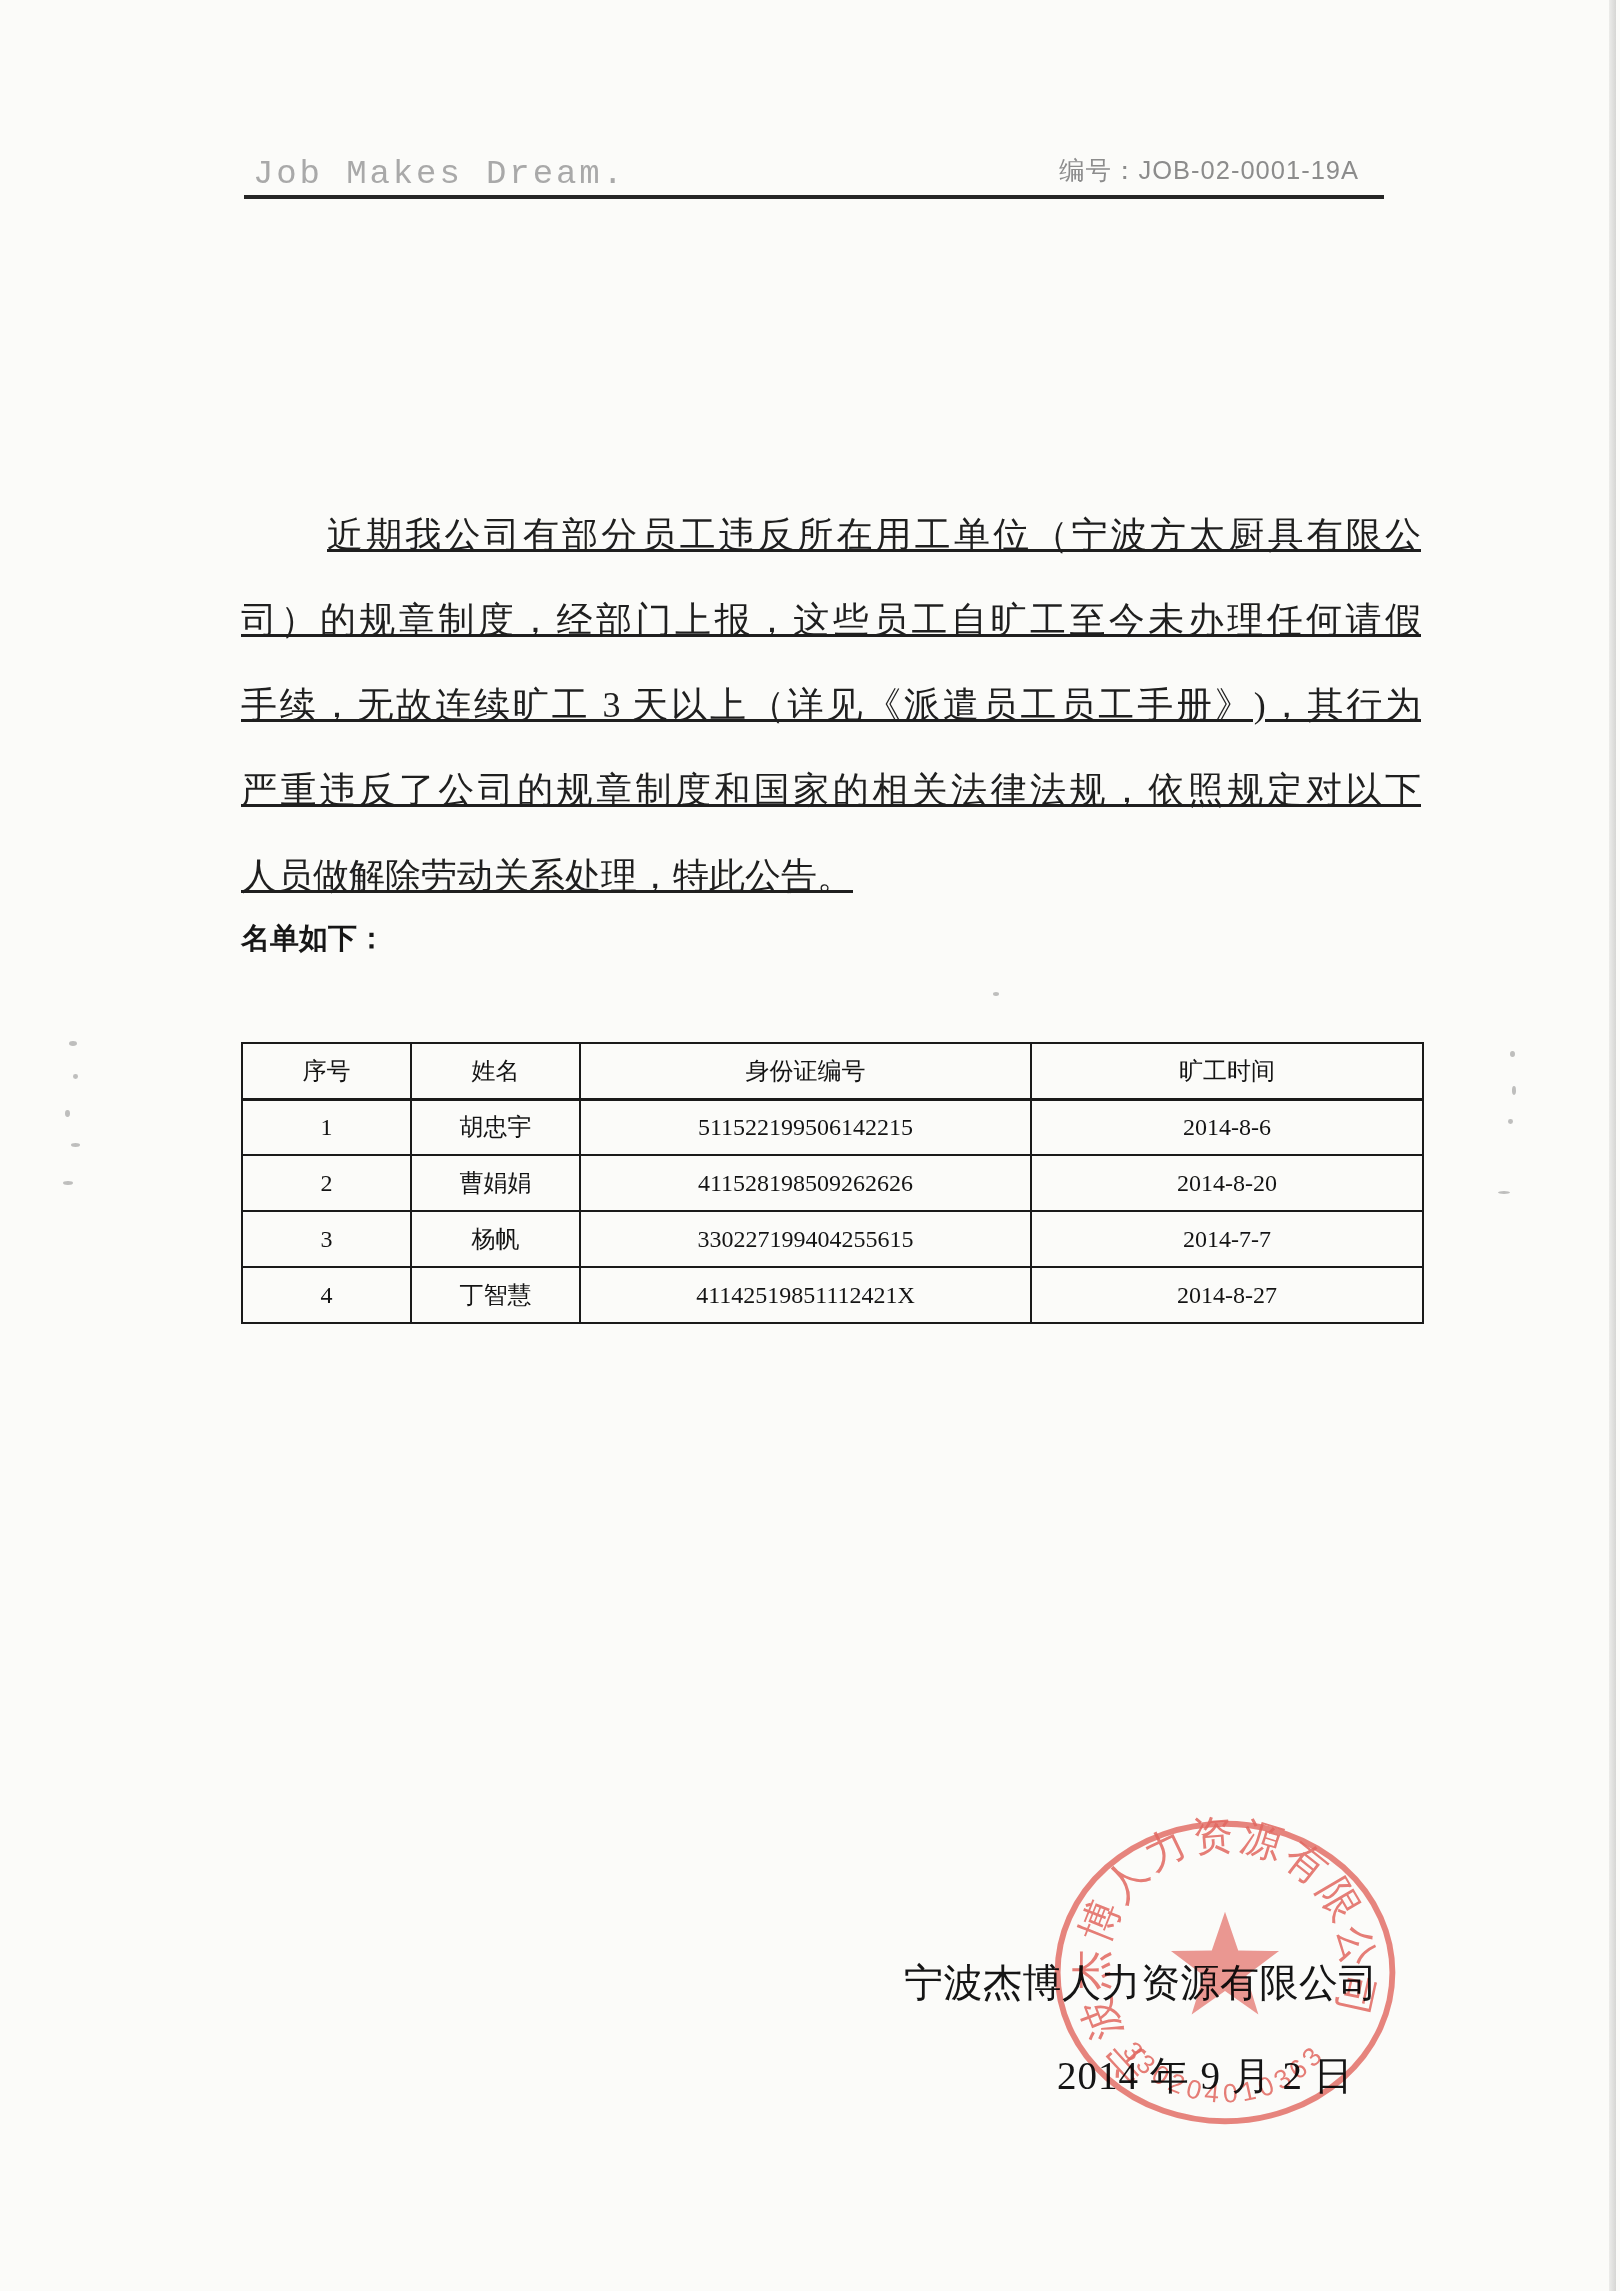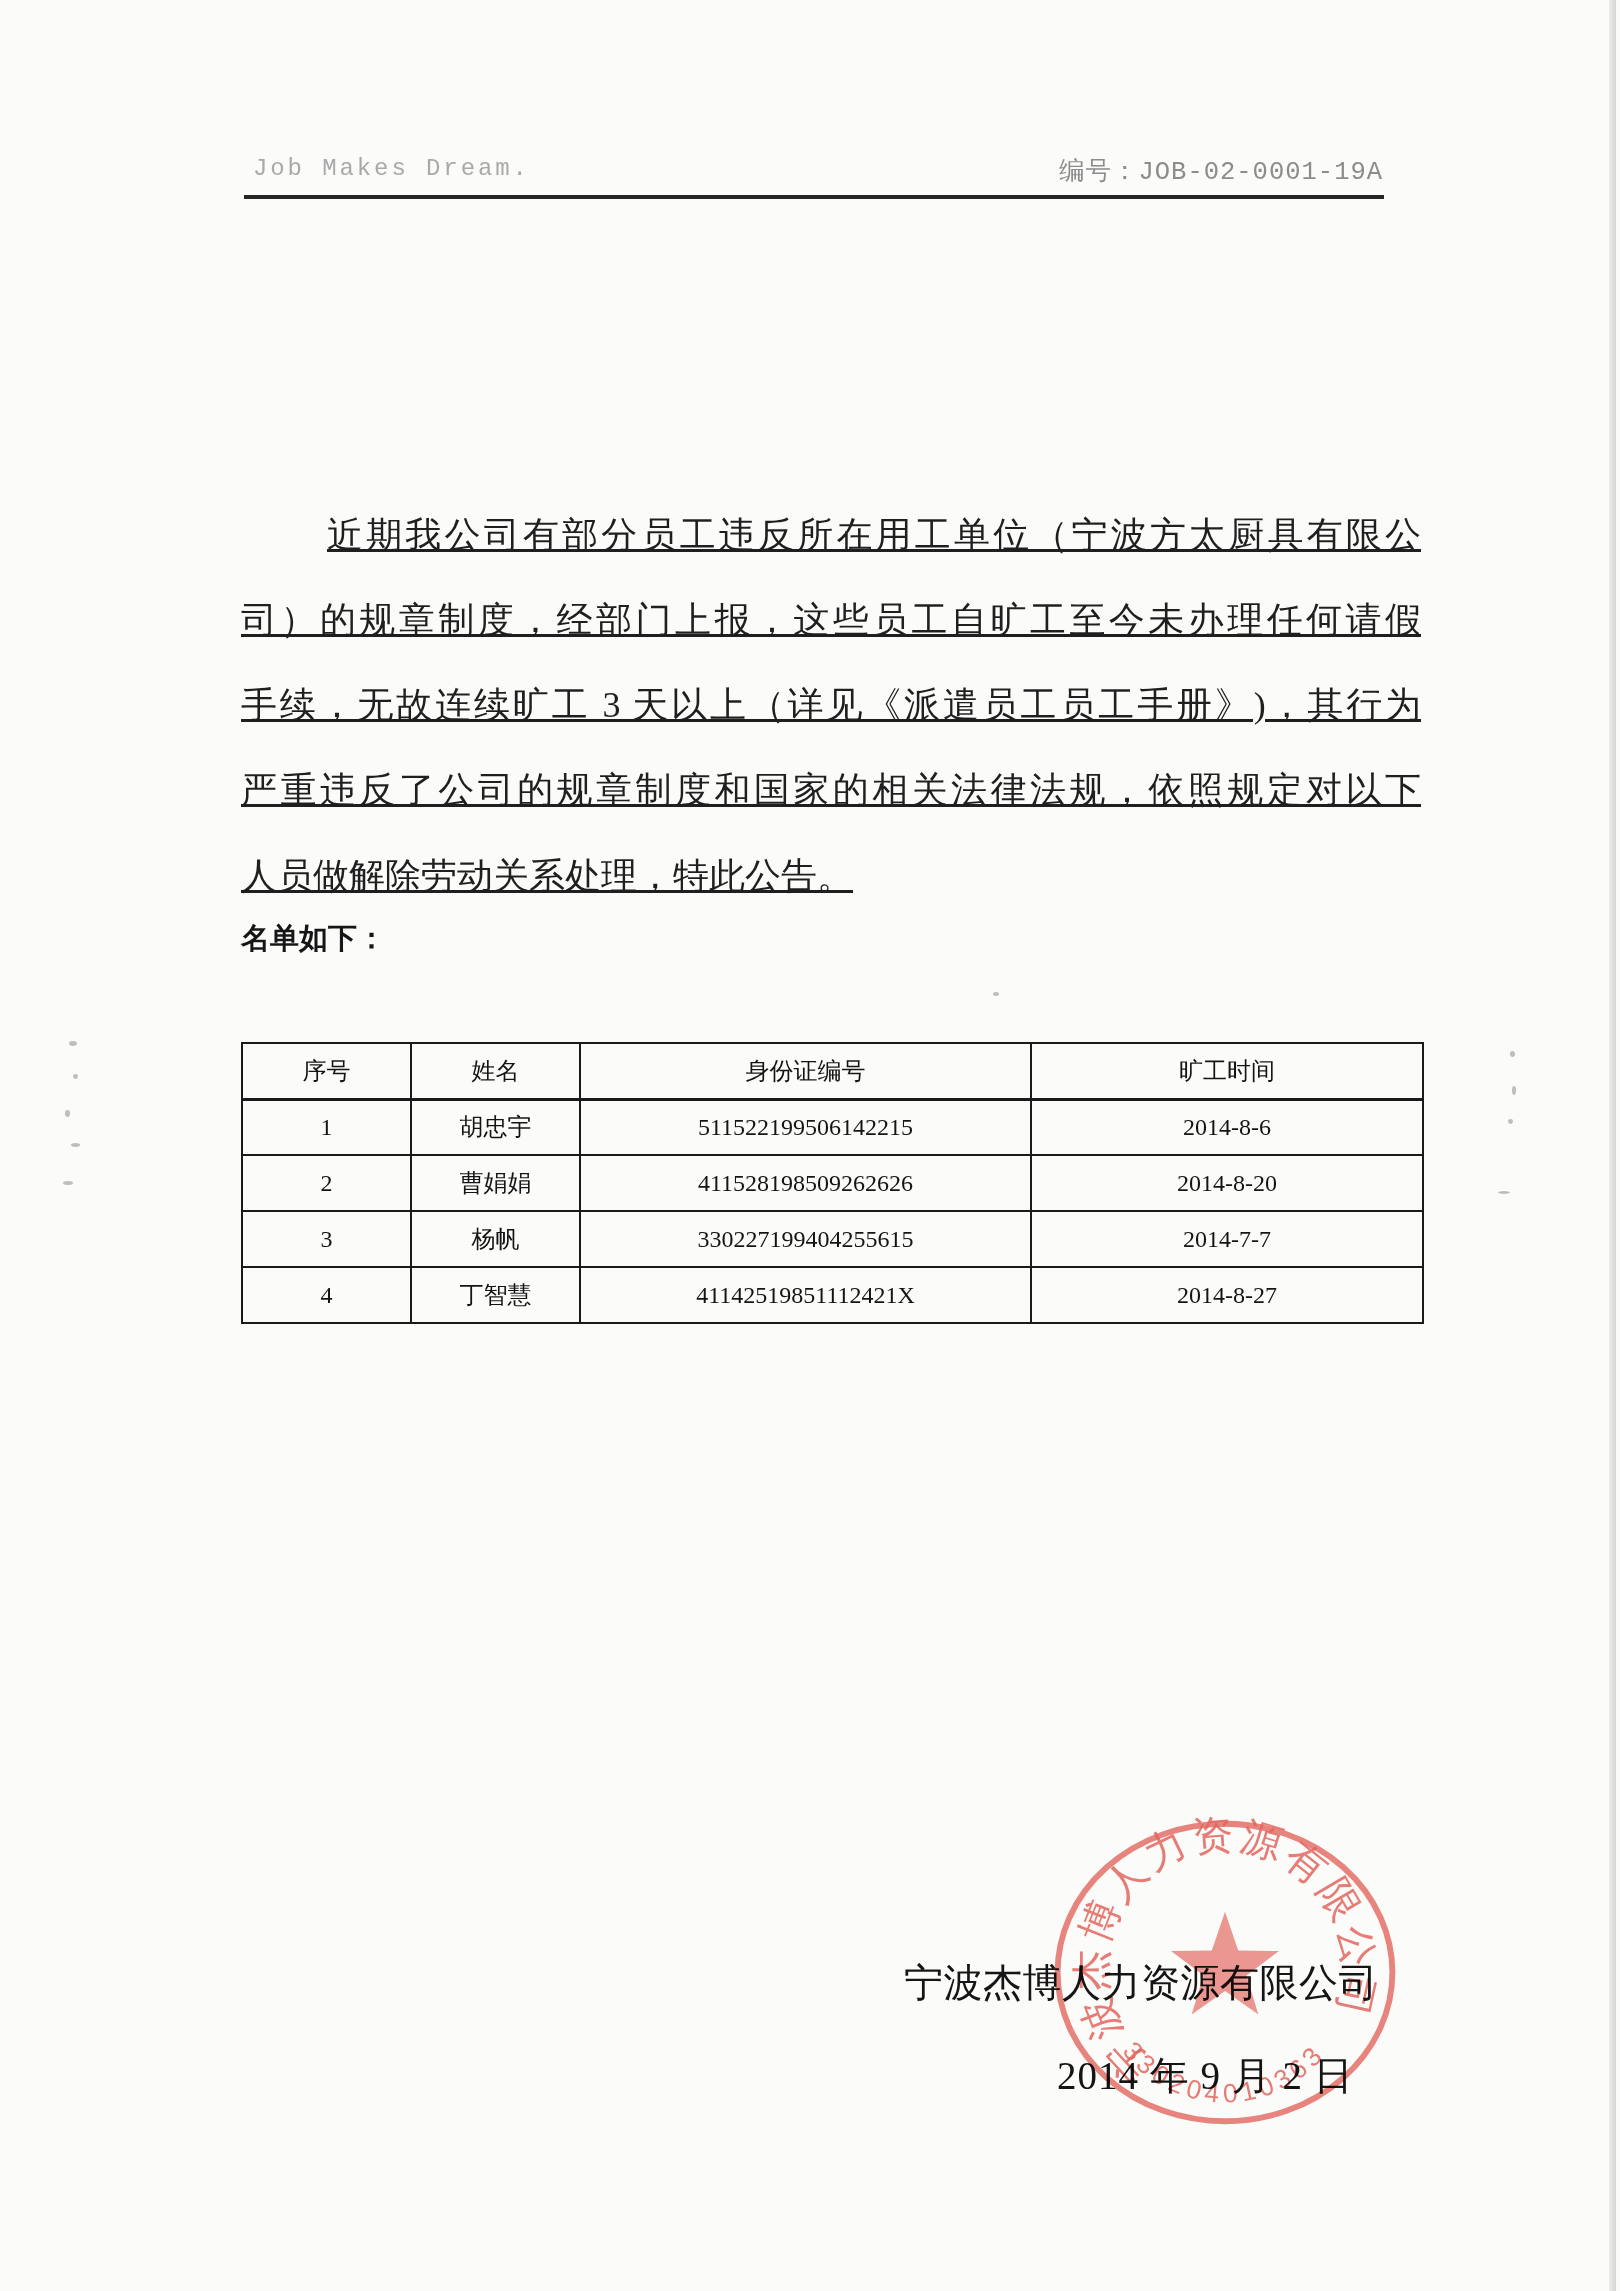--- a/index.html
+++ b/index.html
@@ -16,25 +16,25 @@
   
   .edge-shadow {
     position:absolute; top:0; right:3.9px; width:6.9px; height:2292px;
     background:linear-gradient(to right,#e9e9e7,#cfcfcd);
     opacity:.85;
   }
   
   .slogan {
     position:absolute; left:253px; top:155px;
     font-family:"Liberation Mono", monospace;
-    font-size:24px; letter-spacing:2.9px; color:#a9a9a9;
+    font-size:34px; letter-spacing:2.9px; color:#a9a9a9;
   }
   .doc-no {
     position:absolute; left:1059px; top:153px;
-    font-family:Liberation Mono, monospace;
+    font-family:Liberation Sans, sans-serif;
     font-size:25.5px; letter-spacing:1px; color:#8c8c8c;
     white-space:nowrap;
   }
   .head-rule {
     position:absolute; left:244px; top:195px; width:1140px; height:3.9px;
     background:#262626;
   }
   
   .title {
     position:absolute; left:241px; top:302px; width:1180px;

